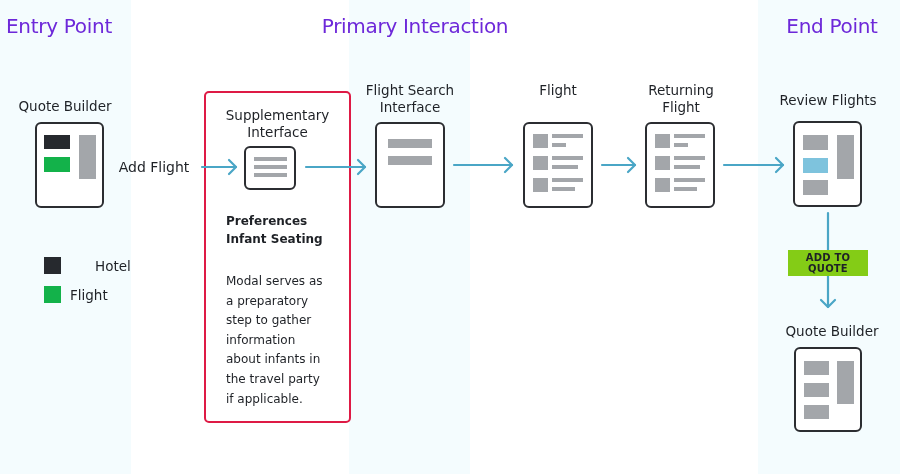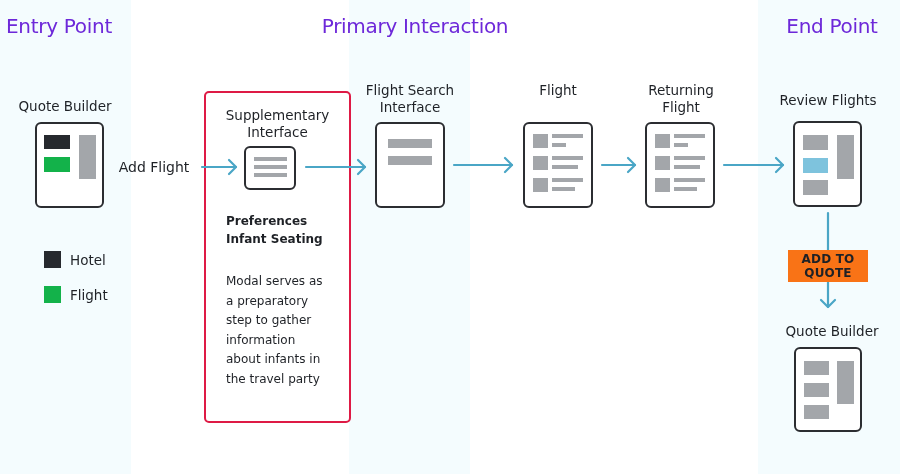--- a/index.html
+++ b/index.html
@@ -8,21 +8,21 @@
   .heading{position:absolute;color:#6d28d9;font-size:20px;text-align:center;line-height:22px;letter-spacing:-0.3px;}
   .label{position:absolute;font-size:13.5px;text-align:center;line-height:17px;color:#1e2126;}
   .card{position:absolute;background:#fff;border:2px solid #2b2d31;border-radius:6px;box-sizing:border-box;}
   .blk{position:absolute;background:#a3a6aa;}
   .arrow{position:absolute;}
   .modal{position:absolute;left:204px;top:91px;width:147px;height:332px;border:2.5px solid #de1a45;border-radius:5px;box-sizing:border-box;}
   .mtitle{position:absolute;left:226px;top:212px;font-size:12px;font-weight:bold;line-height:18px;width:120px;}
   .mdesc{position:absolute;left:226px;top:272px;font-size:12px;line-height:19.6px;width:120px;}
   .legend-item{position:absolute;left:44px;display:flex;align-items:center;font-size:13.5px;}
   .swatch{width:17px;height:17px;margin-right:9px;box-sizing:border-box;}
-  .small-caps{position:absolute;font-size:12px;font-weight:bold;letter-spacing:0.2px;background:#f97316;padding:2px 0;}
+  .small-caps{position:absolute;font-size:10px;font-weight:bold;letter-spacing:0.2px;background:#84cc16;padding:2px 0;}
 </style>
 </head>
 <body>
 
 <div class="band" style="left:0;width:131px;"></div>
 <div class="band" style="left:349px;width:121px;"></div>
 <div class="band" style="left:758px;width:142px;"></div>
 
 <div class="heading" style="left:0;top:15px;width:118px;">Entry Point</div>
 <div class="heading" style="left:290px;top:15px;width:250px;">
@@ -30,21 +30,21 @@
 </div>
 <div class="heading" style="left:770px;top:15px;width:124px;">End Point</div>
 
 <div class="label" style="left:10px;top:98px;width:110px;">Quote Builder</div>
 <div class="card" style="left:35px;top:122px;width:69px;height:86px;">
   <div class="blk" style="left:7px;top:11px;width:26px;height:14px;background:#26292e;"></div>
   <div class="blk" style="left:7px;top:33px;width:26px;height:15px;background:#13b24a;"></div>
   <div class="blk" style="left:42px;top:11px;width:17px;height:44px;"></div>
 </div>
 
-<div class="legend-item" style="top:251px;">
+<div class="legend-item" style="top:257px;gap:25px;">
   <div class="swatch" style="background:#26292e;"></div>
   <span>Hotel</span>
 </div>
 <div class="legend-item" style="top:286px;">
   <div class="swatch" style="background:#13b24a;"></div>
   <span>Flight</span>
 </div>
 
 <div class="label" style="left:113px;top:159px;width:82px;font-size:14px;">Add Flight</div>
 
@@ -62,20 +62,21 @@
   <div>Preferences</div>
   <div>Infant Seating</div>
 </div>
 <div class="mdesc">
   <div>Modal serves as</div>
   <div>a preparatory</div>
   <div>step to gather</div>
   <div>information</div>
   <div>about infants in</div>
   <div>the travel party</div>
+  <div>if applicable.</div>
 </div>
 
 <div class="label" style="left:355px;top:82px;width:110px;">
   <div>Flight Search</div>
   <div>Interface</div>
 </div>
 <div class="card" style="left:375px;top:122px;width:70px;height:86px;">
   <div class="blk" style="left:11px;top:15px;width:44px;height:9px;"></div>
   <div class="blk" style="left:11px;top:32px;width:44px;height:9px;"></div>
 </div>

